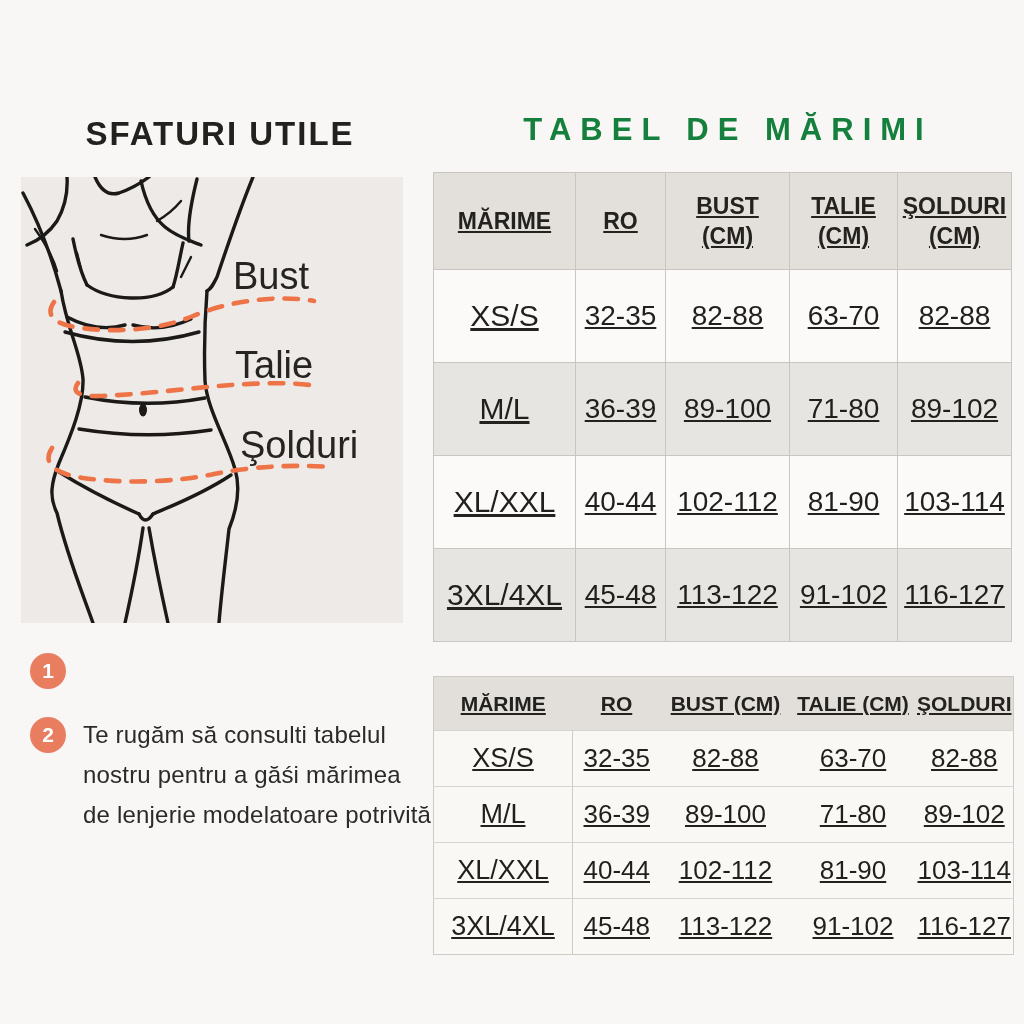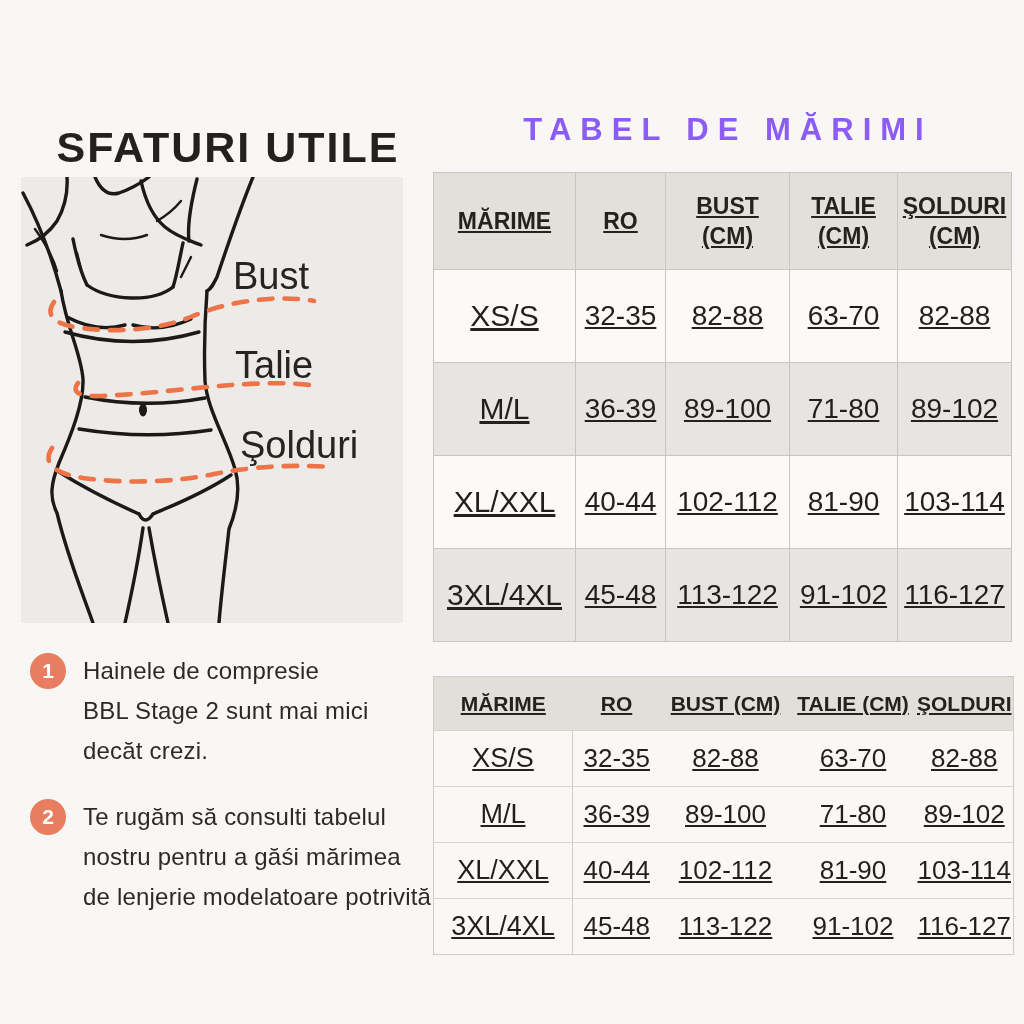--- a/index.html
+++ b/index.html
@@ -6,28 +6,28 @@
   body{
     width:1024px;height:1024px;overflow:hidden;position:relative;
     background:#f8f7f5;
     font-family:"Liberation Sans",sans-serif;
     color:#24221f;
   }
   .canvas{position:absolute;inset:0;}
 
   
   .left-title{
-    position:absolute;left:0;top:111px;width:432px;margin:12px;
-    text-align:center;font-size:43px;font-weight:700;
+    position:absolute;left:0;top:111px;width:432px;margin:4px;
+    text-align:center;font-size:33px;font-weight:700;
     letter-spacing:2px;color:#22211e;
   }
   .right-title{
     position:absolute;left:432px;top:112px;width:592px;margin:0;
     text-align:center;font-size:31px;font-weight:700;
-    letter-spacing:9px;color:#8b5cf6;
+    letter-spacing:9px;color:#15803d;
   }
 
   
   .figure-panel{
     position:absolute;left:21px;top:177px;width:382px;height:446px;
     background:#edeae7;
   }
   .figure-panel svg{display:block;width:100%;height:100%;}
   .ink{fill:none;stroke:#1b1a18;stroke-width:3.4;stroke-linecap:round;stroke-linejoin:round;}
   .ink-thin{fill:none;stroke:#1b1a18;stroke-width:2.4;stroke-linecap:round;stroke-linejoin:round;}
@@ -124,23 +124,20 @@
 
       <text class="fig-label" x="212" y="112">Bust</text>
       <text class="fig-label" x="214" y="201">Talie</text>
       <text class="fig-label" x="219" y="281">Şolduri</text>
     </svg>
   </div>
 
   <div class="tips">
     <div class="tip">
       <div class="tip-badge">1</div>
-      <div class="tip-text">Hainele de compresie
-BBL Stage 2 sunt mai mici
-decăt crezi.</div>
     </div>
     <div class="tip">
       <div class="tip-badge">2</div>
       <div class="tip-text">Te rugăm să consulti tabelul
 nostru pentru a găśi mărimea
 de lenjerie modelatoare potrivită.</div>
     </div>
   </div>
 
   <table class="table-main">

